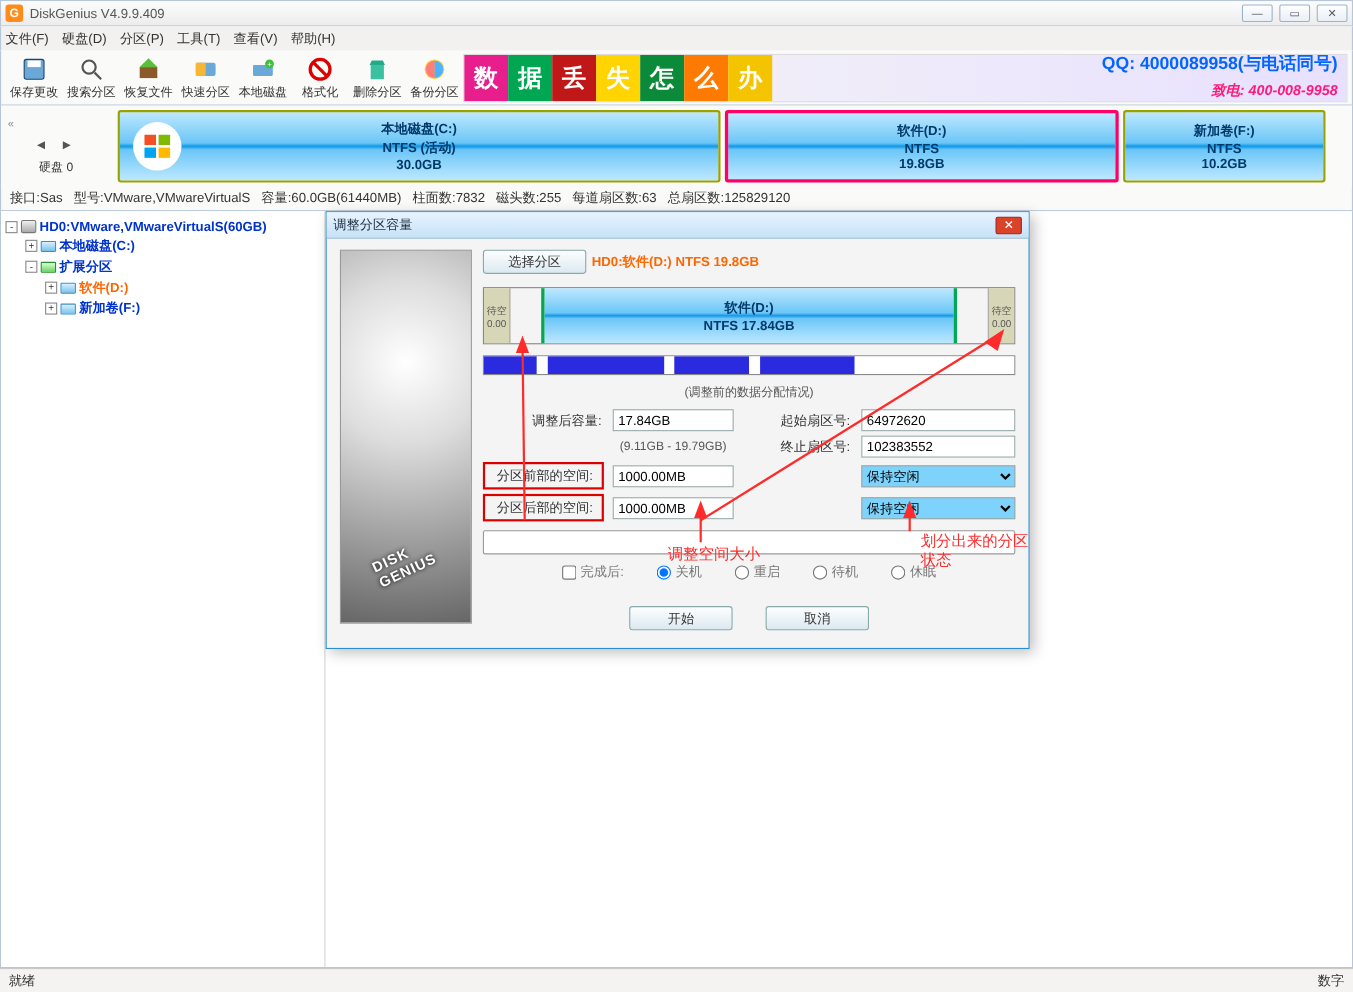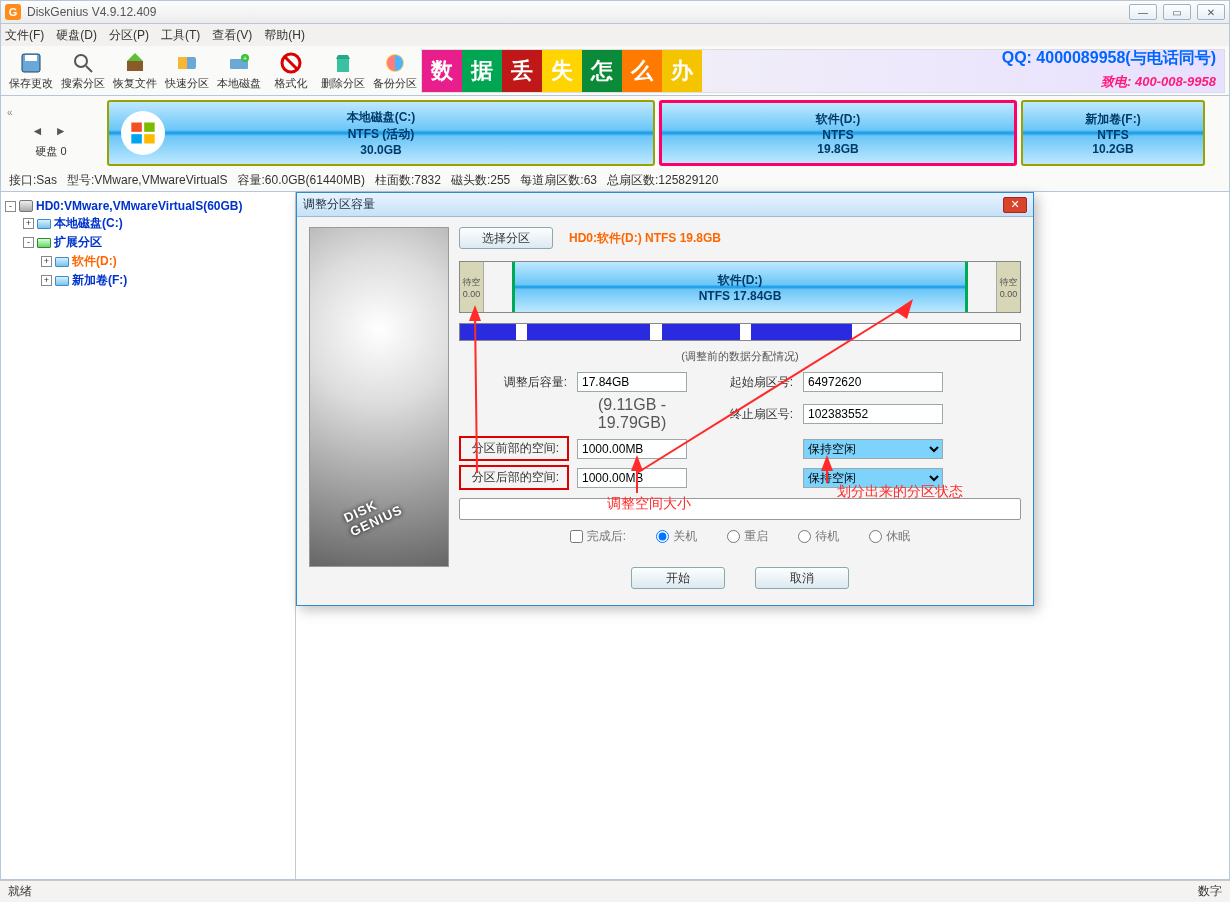--- a/index.html
+++ b/index.html
@@ -49,64 +49,64 @@
 .tree-pane .indent1 { padding-left: 18px;}
 .tree-pane .indent2 { padding-left: 36px;}
 .tree-pane .blue { color:#0033cc; font-weight:bold;}
 .tree-pane .orange { color:#ff6600; font-weight:bold;}
 .tree-pane .expander { width:11px;height:11px;border:1px solid #888;display:inline-flex;align-items:center;justify-content:center;font-size:9px;line-height:1;background:#fff;}
 .tree-pane .hdd-ico { width:14px;height:12px; background: linear-gradient(#eee,#aaa); border:1px solid #777; border-radius:2px;}
 .tree-pane .vol-ico { width:14px;height:10px; background: linear-gradient(#d8f0ff,#7ac3ef); border:1px solid #3a8fc4; border-radius:1px;}
 .content-pane { flex:1; background:#fff; position:relative; }
 
 
-.dialog { position:absolute; left:0; top:0; width:738px; background:#f4f4f4; border:1px solid #2a8dd4; box-shadow: 4px 4px 12px rgba(0,0,0,.25); }
+.dialog { position:absolute; left:0; top:0; width:640px; background:#f4f4f4; border:1px solid #2a8dd4; box-shadow: 4px 4px 12px rgba(0,0,0,.25); }
 .dialog .dlg-title { height:24px; background: linear-gradient(#e8f4ff,#c6e1f7); display:flex;align-items:center;justify-content:space-between; padding:0 6px; font-size:12px; color:#234; border-bottom:1px solid #9bbad5;}
 .dialog .dlg-close { width:24px;height:16px;background:#d9432a;border:1px solid #a22;color:#fff;display:flex;align-items:center;justify-content:center;font-size:11px;border-radius:2px;}
 .dialog .dlg-body { display:flex; padding:10px 12px 16px; gap:10px; }
 .dlg-img { width:140px; height:340px; border:1px solid #999; background: radial-gradient(circle at 50% 30%, #fff 0%, #ddd 30%, #aaa 60%, #666 100%); position:relative; overflow:hidden;}
 .dlg-img::after { content:"DISK GENIUS"; position:absolute; bottom:40px; left:50%; transform:translateX(-50%) rotate(-25deg); color:#fff; font-weight:bold; font-size:13px; letter-spacing:1px; text-shadow:0 0 4px #000;}
 .dlg-main { flex:1; display:flex; flex-direction:column; gap:8px; font-size:12px; color:#333;}
-.sel-row { display:flex; gap:16px; align-items:center;}
+.sel-row { display:flex; gap:5px; align-items:center;}
 .btn { height:22px; padding:0 22px; border:1px solid #8aa; background:linear-gradient(#fdfefe,#dce9f1); border-radius:3px; font-size:12px; display:inline-flex;align-items:center;justify-content:center;}
 .sel-row .path { color:#ff6600; font-weight:bold;}
 .mini-map { height:52px; border:1px solid #888; display:flex; position:relative; margin-top:4px;gap:28px;}
 .mini-map .edge { width:24px; background:#d7d7b8; display:flex;flex-direction:column;align-items:center;justify-content:center;font-size:9px;color:#555; border-right:1px solid #aaa;}
 .mini-map .edge.right{border-left:1px solid #aaa;border-right:none;}
 .mini-map .center { flex:1; background: linear-gradient(#bee8ff 0%, #6bc6f7 45%, #1398e6 50%, #6bc6f7 55%, #bee8ff 100%); display:flex;flex-direction:column;align-items:center;justify-content:center;font-weight:bold;color:#003a6b; border-left:3px solid #0a5; border-right:3px solid #0a5;}
 .usage-bar { height:18px; border:1px solid #888; display:flex; margin-top:2px;}
 .usage-bar .u { background:#2a2adf;} .usage-bar .f{background:#fff;}
 .usage-bar .seg { height:100%; }
 .hint { text-align:center; color:#555; font-size:11px;}
 .form-grid { display:grid; grid-template-columns: 110px 110px 100px 140px; gap:4px 8px; align-items:center;}
 .form-grid input[type=text] { height:20px; border:1px solid #9aa; padding:0 4px; font-size:12px; width:100%;}
 .form-grid select { height:20px; border:1px solid #9aa; font-size:12px; width:100%; background:#7dd3fc;}
 .form-grid .lbl { text-align:right; padding-right:2px;}
 .form-grid .lbl.boxed { border:2px solid #d00; padding:2px 8px;}
-.range-hint { grid-column: 2; text-align:center; color:#555; font-size:16px;}
+.range-hint { grid-column: 2; text-align:center; color:#555; font-size:11px;}
 .progress-bar { height:22px; border:1px solid #999; background:#fff; border-radius:2px;}
 .after-row { display:flex; align-items:center; gap:30px; justify-content:center; color:#777;}
 .after-row label { display:flex;align-items:center;gap:4px;}
 .dlg-buttons { display:flex; gap:30px; justify-content:center; margin-top:14px;}
 
 
 .annot { position:absolute; pointer-events:none; }
 .annot-line { stroke:#ff2a2a; stroke-width:2; fill:none; }
 .annot-text { color:#ff2a2a; font-size:14px; position:absolute;}
 
 
 .status-bar { height:22px; background:#f4f3f2; border-top:1px solid #c9c9c9; display:flex; align-items:center; padding:0 8px; font-size:12px; color:#333;}
 .status-bar .right { margin-left:auto;}
 </style>
 </head>
 <body>
 
 <div class="title-bar">
   <div class="app-icon">G</div>
-  <div class="title-text">DiskGenius V4.9.12.409</div>
+  <div class="title-text">DiskGenius V4.9.9.409</div>
   <div class="win-controls">
     <div class="win-btn">—</div>
     <div class="win-btn">▭</div>
     <div class="win-btn">✕</div>
   </div>
 </div>
 
 <div class="menu-bar">
   <span>文件(F)</span>
   <span>硬盘(D)</span>

